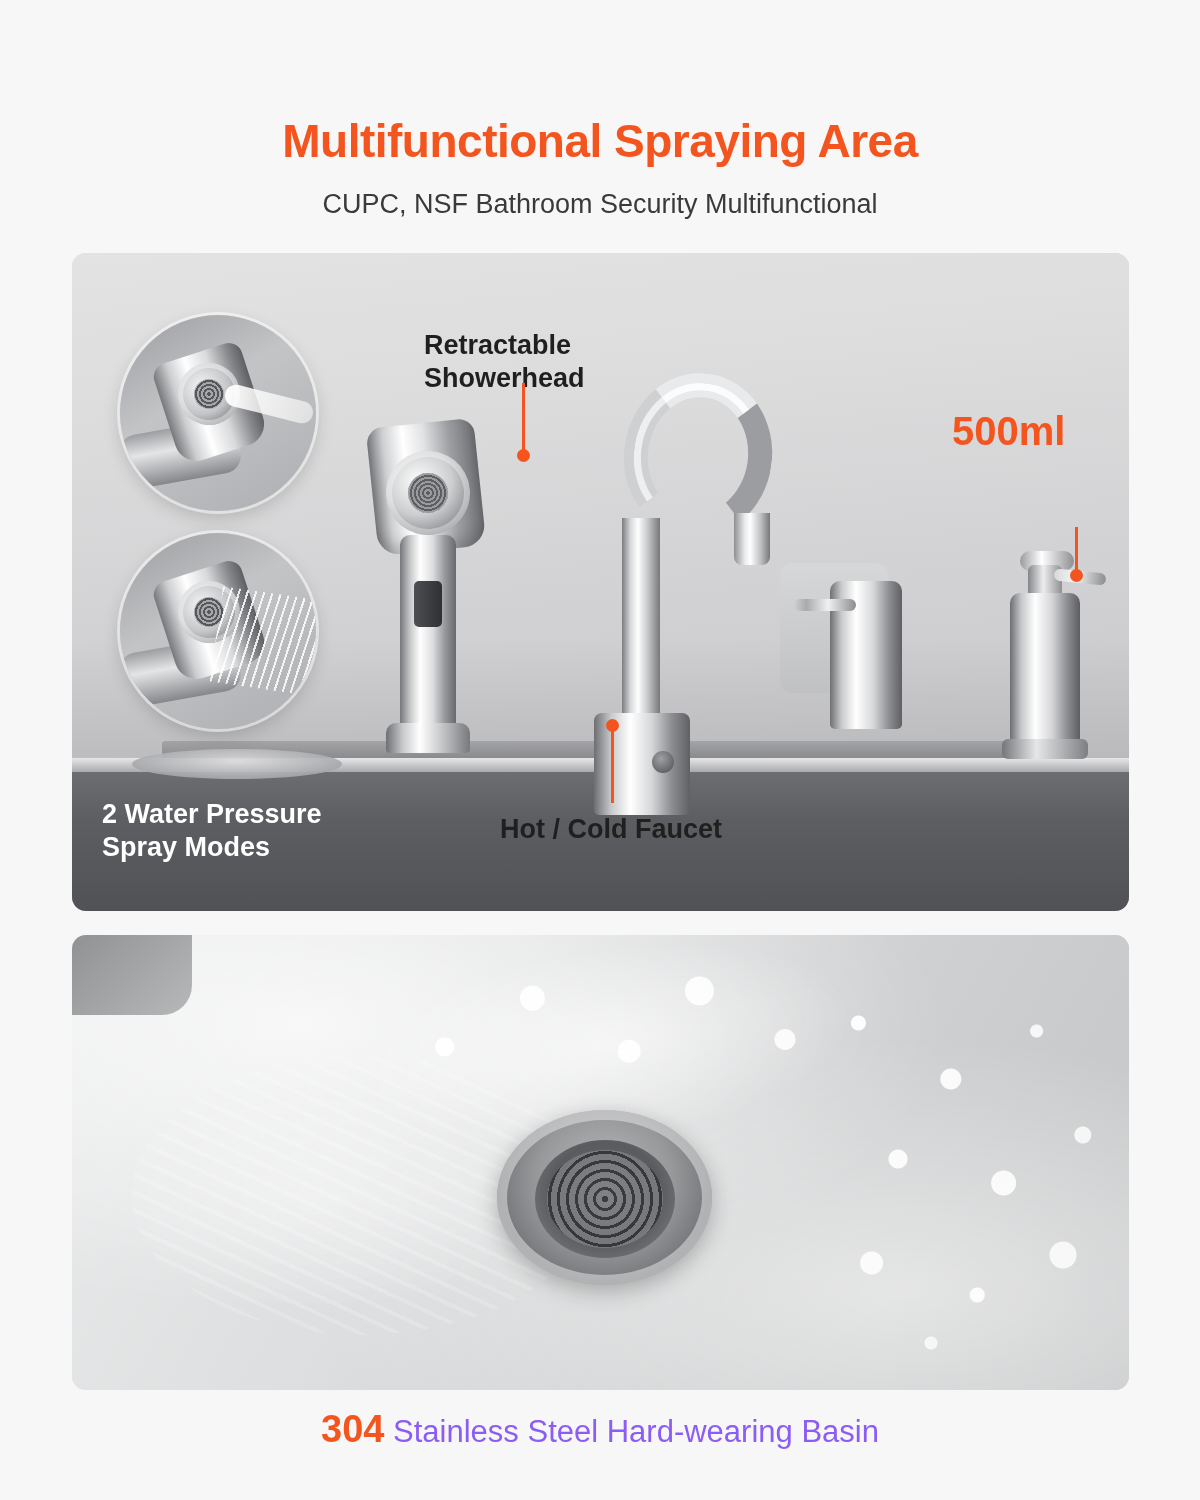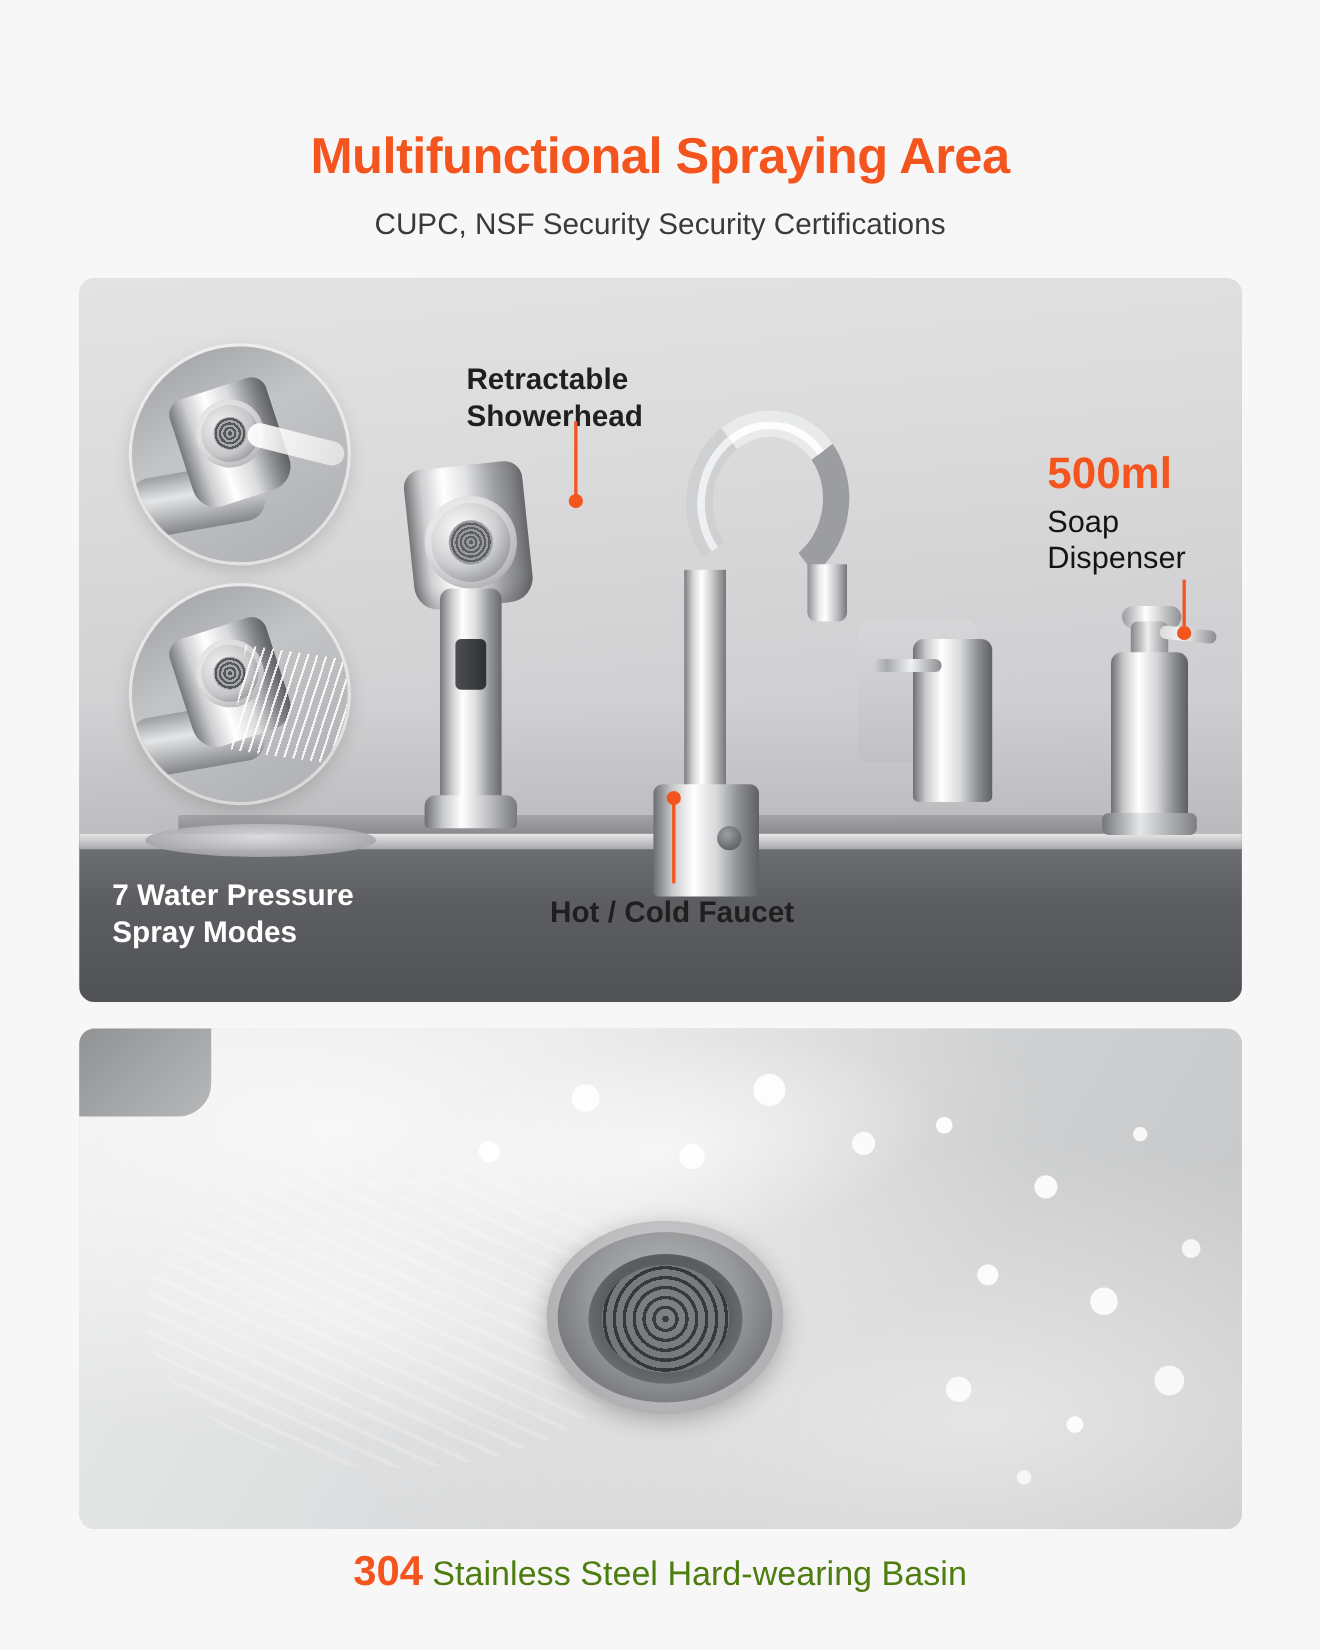--- a/index.html
+++ b/index.html
@@ -429,34 +429,34 @@
 
   
   .footer {
     position: absolute;
     left: 0; right: 0;
     top: 1408px;
     text-align: center;
   }
   .footer-line {
     font-size: 31px;
-    color: #4d7c0f;
+    color: #8b5cf6;
   }
   .footer-num {
     font-size: 38px;
     font-weight: bold;
     color: #f4551e;
   }
 </style>
 </head>
 <body>
 
 <div class="header">
   <h1 class="title">Multifunctional Spraying Area</h1>
-  <div class="subtitle">CUPC, NSF Security Security Certifications</div>
+  <div class="subtitle">CUPC, NSF Bathroom Security Multifunctional</div>
 </div>
 
 <div class="photo-panel">
 
   <div class="wall"></div>
   <div class="deck-seam"></div>
   <div class="deck"></div>
   <div class="deck-lip"></div>
   <div class="basin-hint"></div>
 
@@ -506,33 +506,32 @@
 
   <div class="callout" id="callout-showerhead">
     <div class="callout-text">Retractable
 Showerhead</div>
   </div>
   <div class="lead" id="lead-showerhead"></div>
   <div class="dot" id="dot-showerhead"></div>
 
   <div class="callout" id="callout-soap">
     <div class="soap-amount">500ml</div>
-    <div class="soap-label">Soap Dispenser</div>
   </div>
   <div class="lead" id="lead-soap"></div>
   <div class="dot" id="dot-soap"></div>
 
   <div class="lead" id="lead-faucet"></div>
   <div class="dot" id="dot-faucet"></div>
   <div class="callout" id="callout-faucet">
     <div class="callout-text">Hot / Cold Faucet</div>
   </div>
 
   <div class="callout" id="callout-modes">
-    <div class="callout-text light">7 Water Pressure
+    <div class="callout-text light">2 Water Pressure
 Spray Modes</div>
   </div>
 </div>
 
 <div class="basin-panel">
   <div class="basin-wall"></div>
   <div class="basin-corner"></div>
   <div class="water-swirl"></div>
   <div class="foam-band"></div>
   <div class="droplets"></div>

